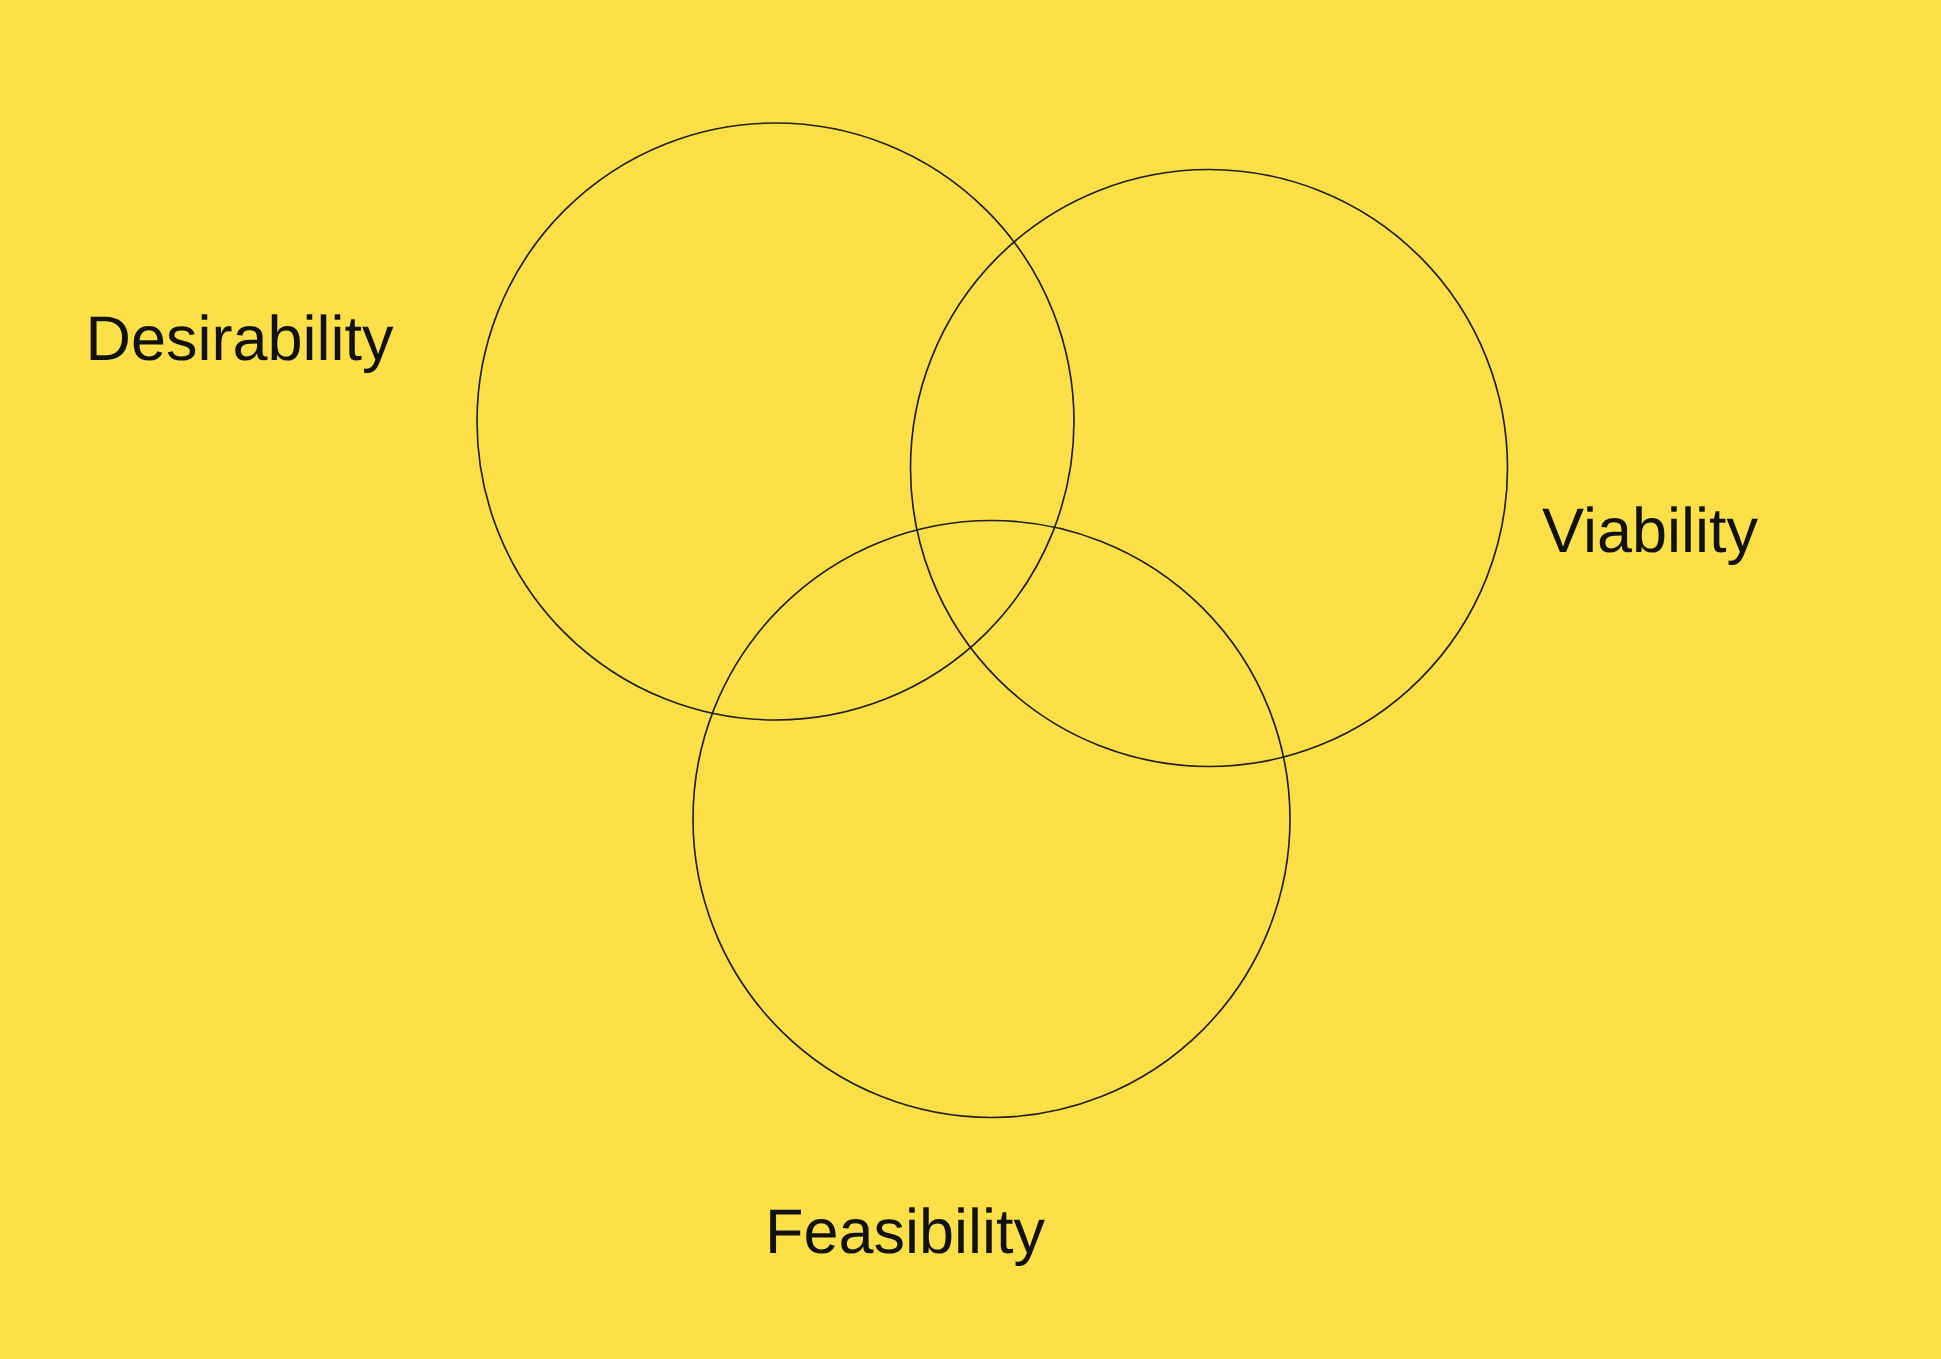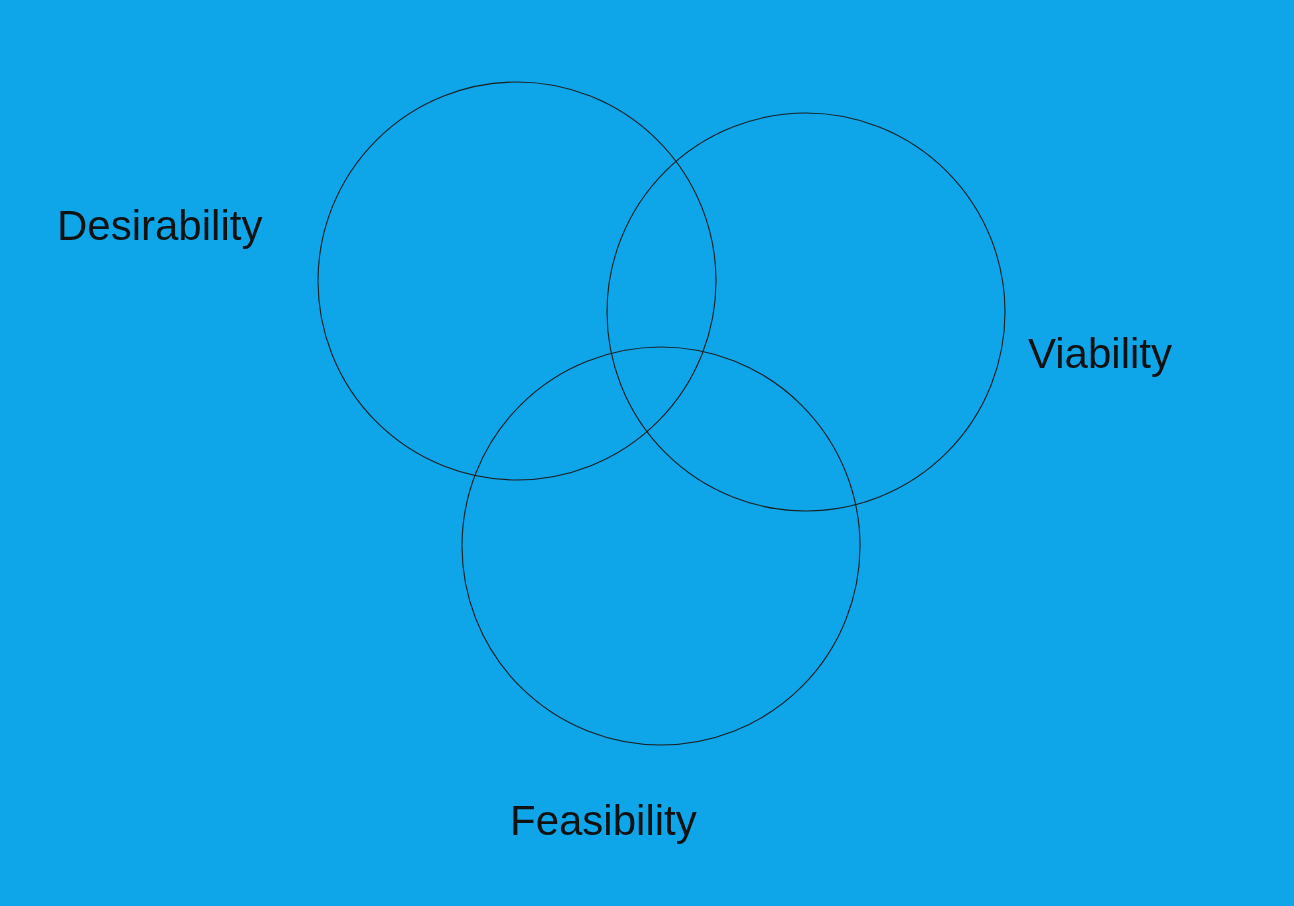--- a/index.html
+++ b/index.html
@@ -8,21 +8,21 @@
     background: #ffffff;
     width: 1294px;
     height: 906px;
     overflow: hidden;
     font-family: "Liberation Sans", "DejaVu Sans", sans-serif;
   }
   .canvas {
     position: relative;
     width: 1294px;
     height: 906px;
-    background: #0ea5e9;
+    background: #fde047;
   }
   svg text {
     font-family: "Liberation Sans", "DejaVu Sans", sans-serif;
     font-size: 42px;
     fill: #111111;
   }
   svg circle {
     fill: none;
     stroke: #1e1e1e;
     stroke-width: 1.1;

